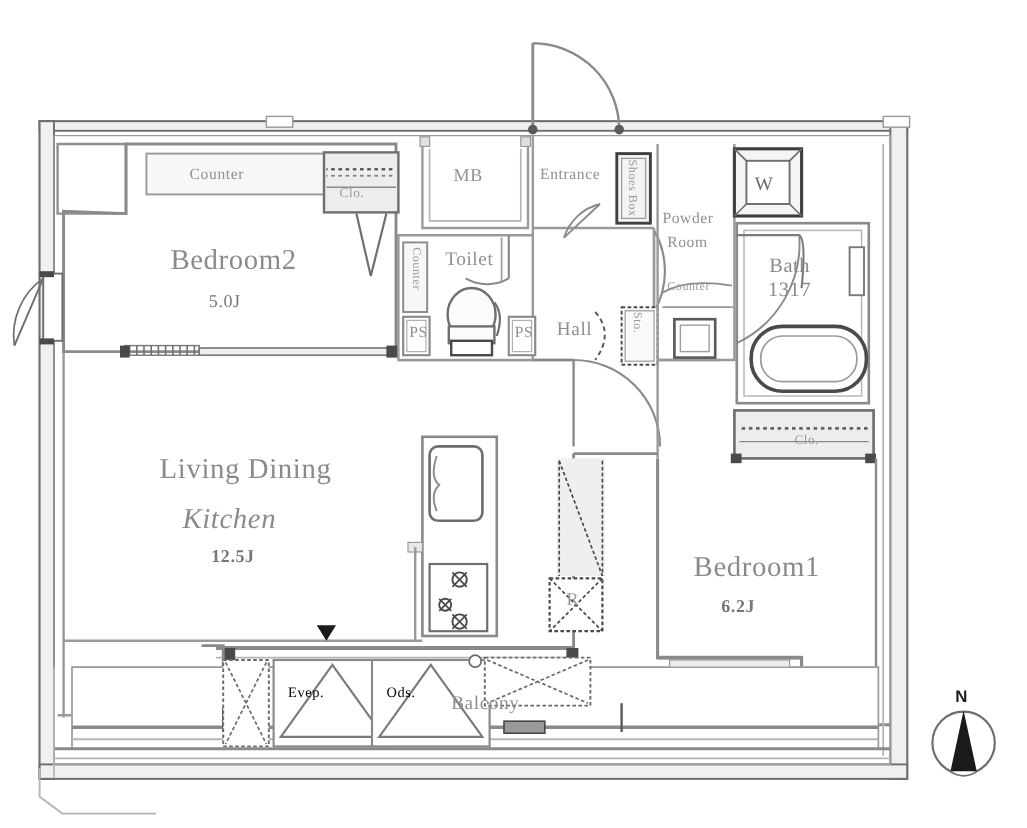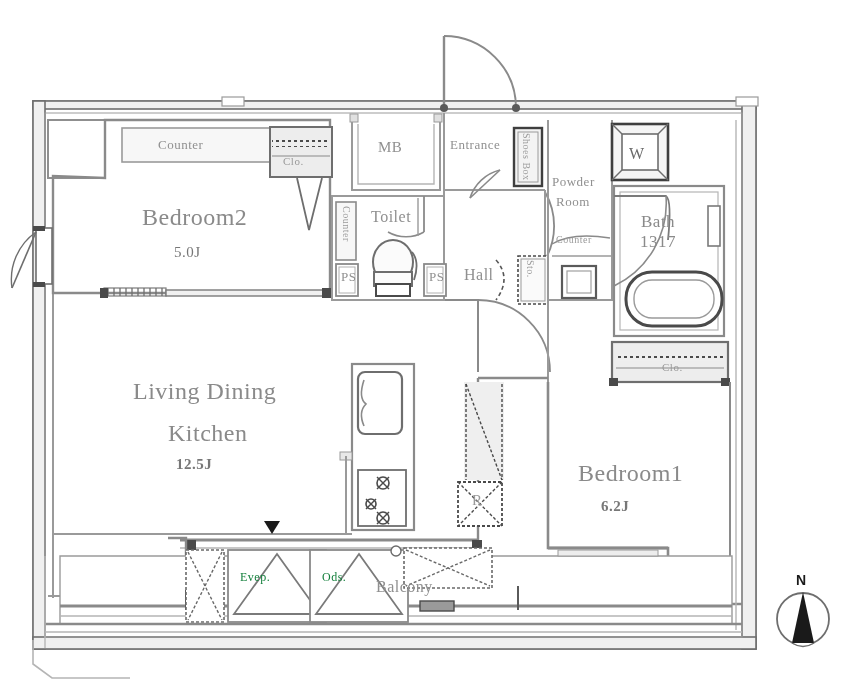--- a/index.html
+++ b/index.html
@@ -3,21 +3,21 @@
 <meta charset="utf-8">
 <style>
   html,body{margin:0;padding:0;background:#ffffff;}
   body{width:856px;height:690px;overflow:hidden;font-family:"Liberation Serif",serif;}
   #plan{position:relative;width:856px;height:530px;background:#ffffff;}
   .lbl{position:absolute;color:#8c8c8c;font-family:"Liberation Serif",serif;white-space:nowrap;letter-spacing:.5px;}
   .lbl.room{font-size:24px;color:#8a8a8a;}
   .lbl.area{font-size:15px;color:#777777;}
   .lbl.small{font-size:13px;color:#909090;}
   .lbl.tiny{font-size:11px;color:#9a9a9a;}
-  .lbl.faint{font-size:12px;color:#15803d;}
+  .lbl.faint{font-size:12px;color:#000000;}
   .vert{writing-mode:vertical-rl;text-orientation:mixed;}
   svg{position:absolute;left:0;top:0;}
 </style>
 </head>
 <body>
 
 <div id="plan">
 
   <svg width="856" height="690" viewBox="0 0 856 690">
     <defs>
@@ -318,21 +318,21 @@
   <div class="lbl small" style="left:341px;top:269px;font-size:13px;">PS</div>
   <div class="lbl small" style="left:429px;top:269px;font-size:13px;">PS</div>
 
   <div class="lbl small" style="left:464px;top:230px;font-size:16px;margin-top:36px;">Hall</div>
   <div class="lbl tiny vert" style="left:525px;top:260px;font-size:10px;">Sto.</div>
   <div class="lbl tiny" style="left:556px;top:234px;font-size:10px;">Counter</div>
 
   <div class="lbl tiny" style="left:662px;top:361px;">Clo.</div>
 
   <div class="lbl room" style="left:133px;top:378px;">Living Dining</div>
-  <div class="lbl room" style="left:168px;top:420px;">Kitchen</div>
+  <div class="lbl room" style="left:152px;top:420px;font-style:italic;">Kitchen</div>
   <div class="lbl area" style="left:176px;top:456px;font-weight:bold;">12.5J</div>
 
   <div class="lbl room" style="left:578px;top:460px;">Bedroom1</div>
   <div class="lbl area" style="left:601px;top:498px;font-weight:bold;">6.2J</div>
 
   <div class="lbl small" style="left:472px;top:492px;font-size:15px;color:#9a9a9a;">R</div>
 
   <div class="lbl faint" style="left:240px;top:570px;">Evep.</div>
   <div class="lbl faint" style="left:322px;top:570px;">Ods.</div>
   <div class="lbl small" style="left:376px;top:578px;font-size:16px;font-family:Liberation Serif, serif;">Balcony</div>

